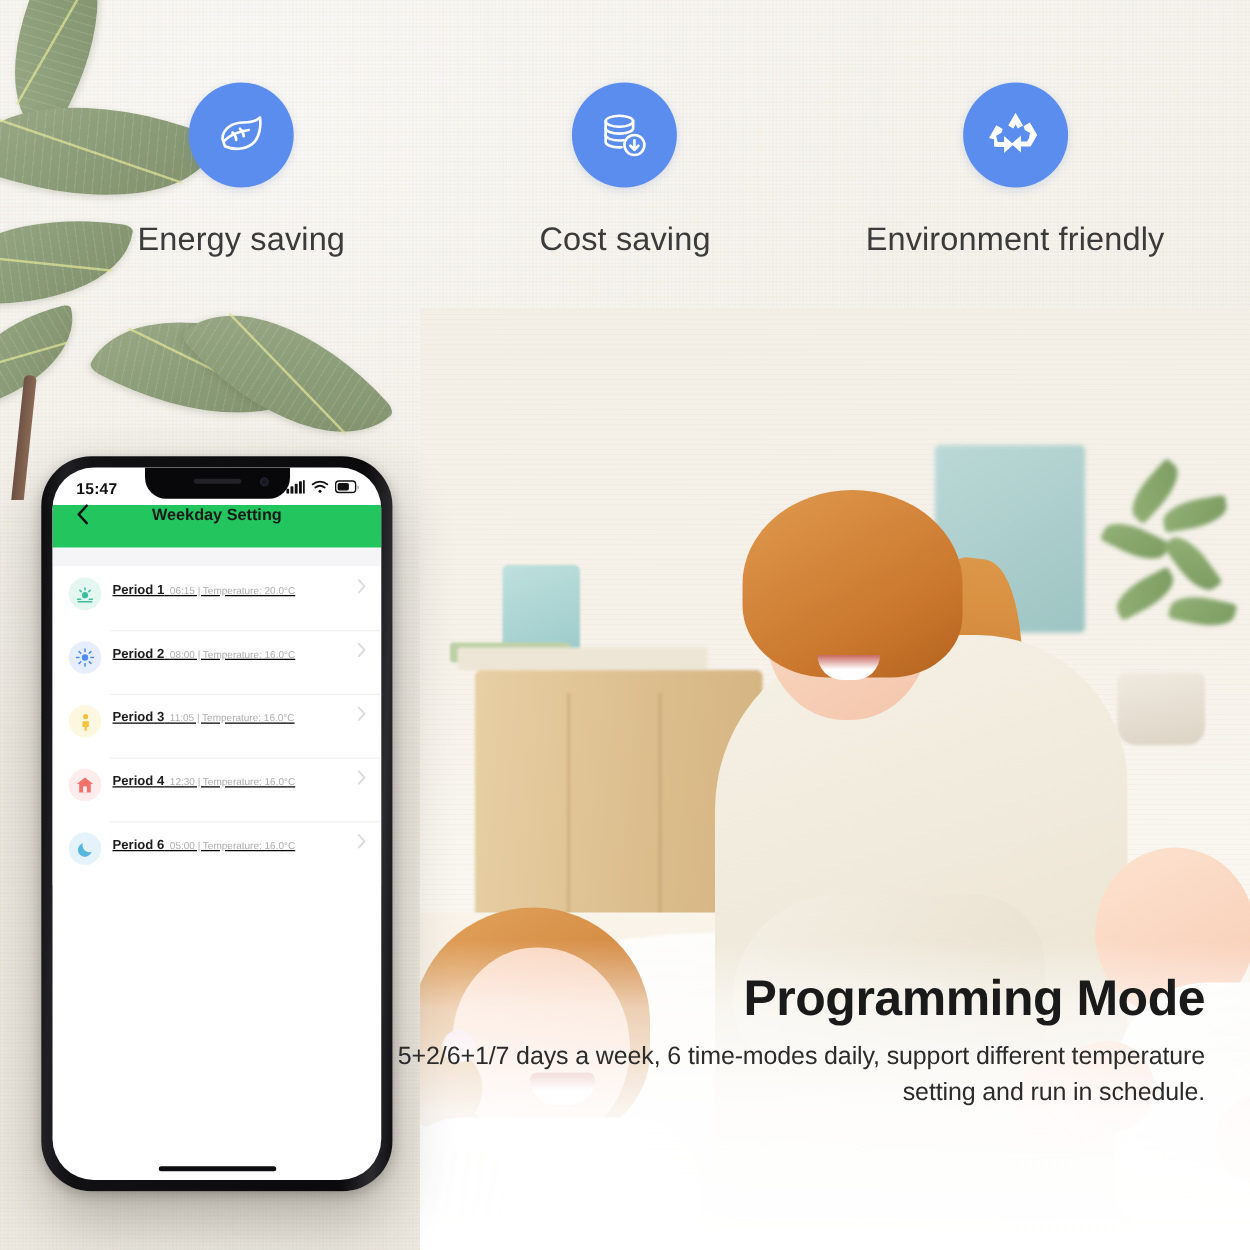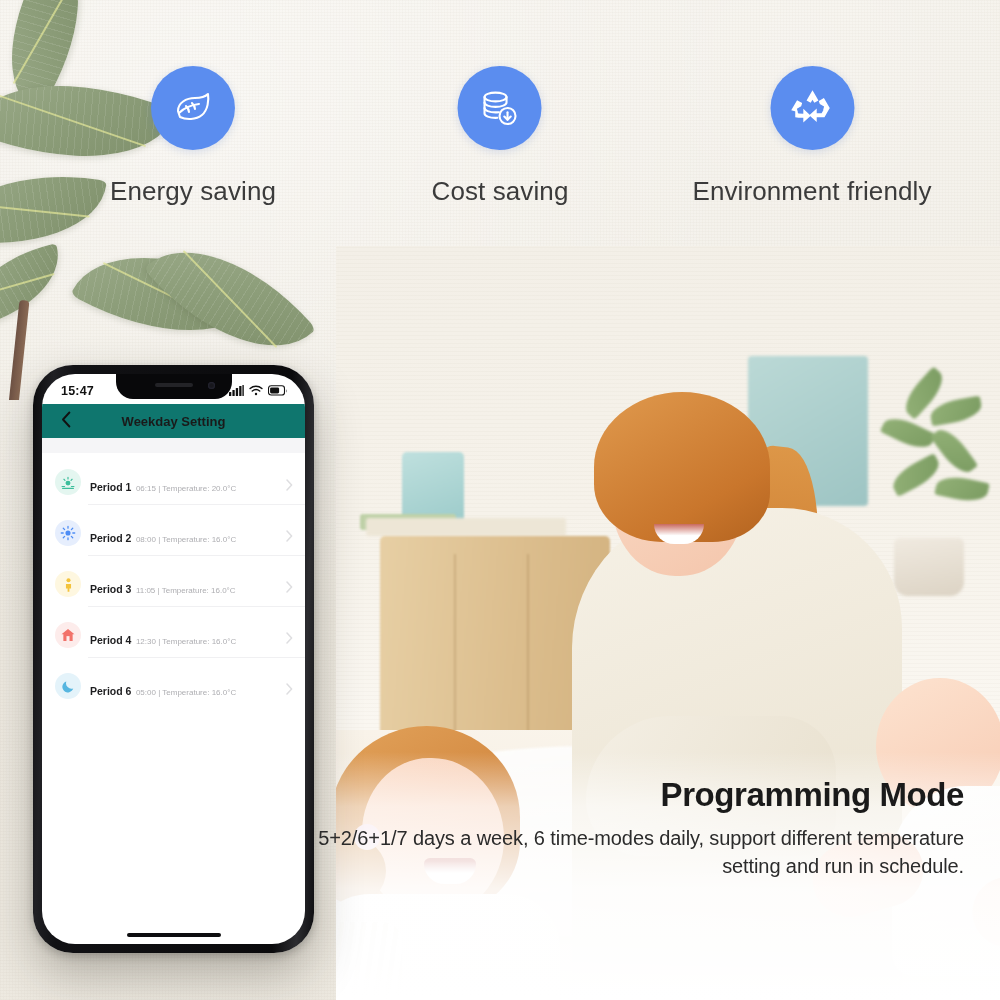--- a/index.html
+++ b/index.html
@@ -247,36 +247,36 @@
 
   .statusbar {
     position:relative; z-index:5; height:30px;
     display:flex; align-items:center; justify-content:space-between;
     padding:4px 17px 0 19px;
   }
   .sb-time { font-size:12.5px; font-weight:bold; color:#111; letter-spacing:.2px;text-align:right; }
   .sb-right { display:flex; align-items:center; gap:5px; }
 
   .navbar {
-    position:relative; height:34px; display:flex; align-items:center;
-    padding:0 14px; background:#0f766e;
+    position:relative; height:34px; display:flex; 
+    padding:0 14px; background:#22c55e;
   }
   .nav-back {
     width:20px; height:20px; display:flex; align-items:center; justify-content:center;
   }
   .nav-title {
     position:absolute; left:0; right:0; text-align:center;
     font-size:13px; font-weight:bold; color:#1A1A1A; pointer-events:none;
   }
   .spacer { height:15px; background:#F5F5F7; }
 
   .list { background:#FFFFFF; }
   .row {
-    position:relative; display:flex; align-items:flex-end;
-    padding:9px 12px 9px 13px; height:51px;
+    position:relative; display:flex; align-items:flex-start;
+    padding:9px 12px 9px 13px; height:51px;text-decoration:underline;
   }
   .row + .row::before {
     content:""; position:absolute; left:46px; right:0; top:0;
     height:1px; background:#F0F0F2;
   }
   .row-ic {
     width:26px; height:26px; border-radius:50%; flex:0 0 26px;
     display:flex; align-items:center; justify-content:center; margin-right:9px;
   }
   .row-txt { flex:1; min-width:0; }
@@ -287,21 +287,21 @@
   .home-ind {
     position:absolute; left:50%; bottom:7px; transform:translateX(-50%);
     width:94px; height:4px; background:#0D0D0F; border-radius:3px;
   }
 
   
   .headline {
     position:absolute; right:36px; top:778px; width:660px; text-align:right;
   }
   .h-title {
-    font-size:33px; font-weight:bold; color:#1A1A1A;
+    font-size:40px; font-weight:bold; color:#1A1A1A;
     letter-spacing:-.4px; line-height:1.06;
   }
   .h-sub {
     margin-top:11px; font-size:20px; color:#2B2B2B;
     line-height:1.42; letter-spacing:-.1px;
   }
 </style>
 </head>
 <body>
 

